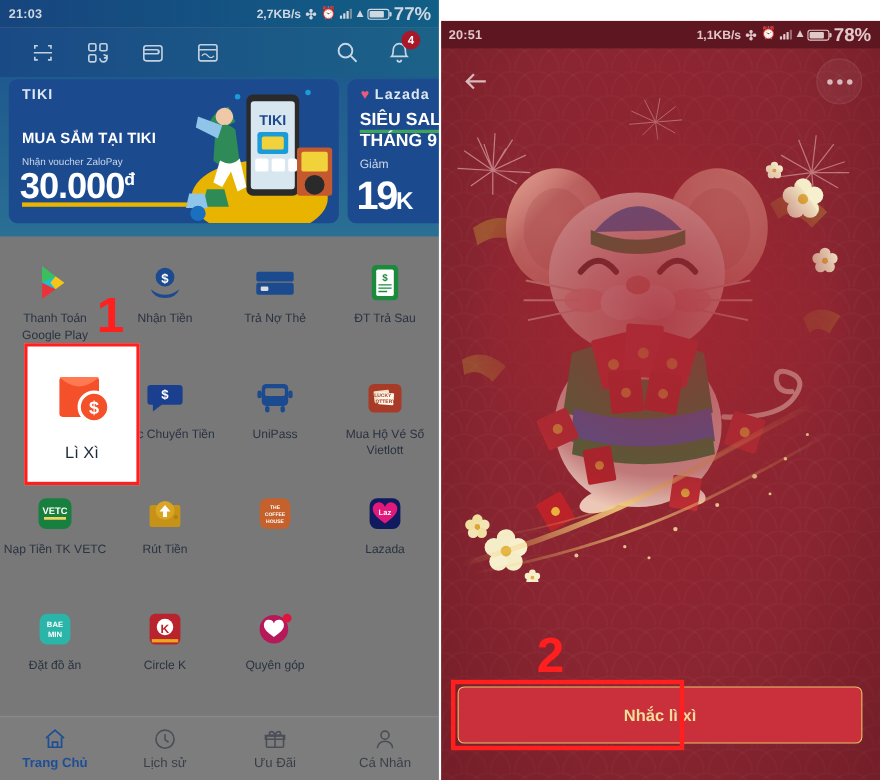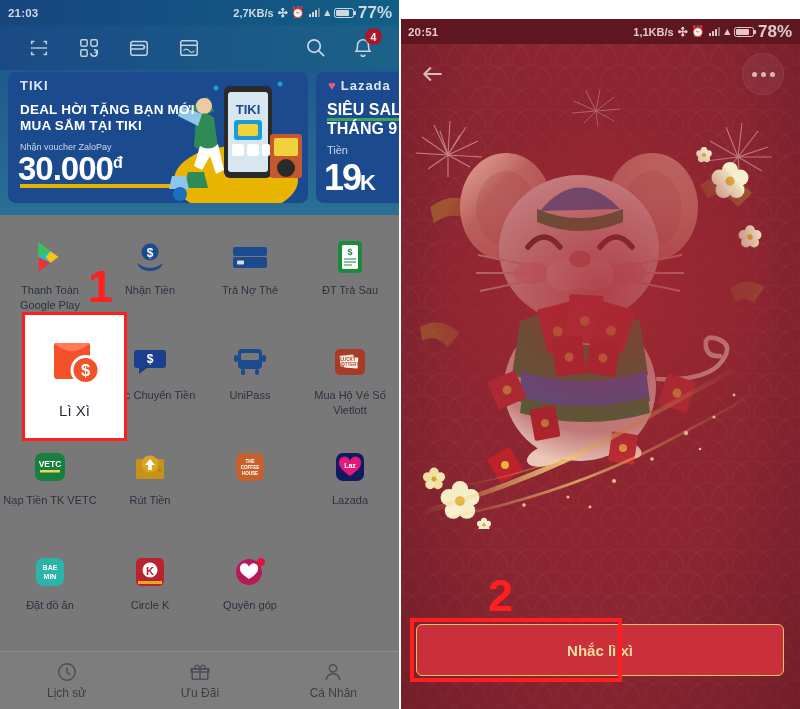--- a/index.html
+++ b/index.html
@@ -295,39 +295,39 @@
           <circle cx="128" cy="96" r="9" fill="#2a2a2a"></circle>
           <path d="M30 100 l16 0 4 16 -24 0z" fill="#2e8b57"></path>
           <path d="M14 104 l14 0 3 13 -20 0z" fill="#8ec5e8"></path>
           <circle cx="22" cy="122" r="7" fill="#1b6fbf"></circle>
           <circle cx="58" cy="16" r="2.5" fill="#1b9cd8"></circle>
           <circle cx="122" cy="12" r="2.5" fill="#1b9cd8"></circle>
           <circle cx="40" cy="110" r="2" fill="#2e8b57"></circle>
         </svg>
         <div class="bn-brand">TIKI</div>
         <div class="bn-h1">
-          <span>DEAL HỜI TẶNG BẠN MỚI</span><br>
+          <br>
           <span>MUA SẮM TẠI TIKI</span>
         </div>
         <div class="bn-sub">Nhận voucher ZaloPay</div>
         <div class="bn-big">
           <span>30.000</span><sup>đ</sup>
         </div>
         <div class="bn-ul"></div>
       </div>
 
       <div class="banner b2">
         <div class="bn-brand">
           <span class="bn-heart">♥</span><span>Lazada</span>
         </div>
         <div class="bn2-h">
           <span class="g">SIÊU SALE</span><br>
           <span>THÁNG 9</span>
         </div>
-        <div class="bn2-sub">Tiền</div>
+        <div class="bn2-sub">Giảm</div>
         <div class="bn2-big">
           <span>19</span><small>K</small>
         </div>
 
       </div>
     </div>
 
     <div class="grid-wrap">
 
       <div class="row">
@@ -511,20 +511,28 @@
           <path d="M4 6 q12 11 24 0" fill="#ff7a52"></path>
           <circle cx="25" cy="24" r="9" fill="#f4502a" stroke="#fff" stroke-width="2"></circle>
           <text x="25" y="28" font-size="11" font-weight="bold" fill="#fff" text-anchor="middle" font-family="Liberation Sans">$</text>
         </svg>
       </span>
       <span class="lbl">Lì Xì</span>
     </div>
     <div class="marker m1">1</div>
 
     <div class="bottomnav">
+      <div class="nav-item active">
+        <svg width="22" height="22" viewBox="0 0 24 24" fill="none" stroke="#1d4e96" stroke-width="1.7">
+          <path d="M3 11 12 3l9 8"></path>
+            <path d="M5.5 10v10h13V10"></path>
+            <path d="M9.5 20v-5h5v5"></path>
+        </svg>
+        <span class="nlbl">Trang Chủ</span>
+      </div>
       <div class="nav-item">
         <svg width="22" height="22" viewBox="0 0 24 24" fill="none" stroke="#4a4f57" stroke-width="1.6">
           <circle cx="12" cy="12" r="9"></circle>
             <path d="M12 7v5.5l3.5 2.5"></path>
         </svg>
         <span class="nlbl">Lịch sử</span>
       </div>
       <div class="nav-item">
         <svg width="22" height="22" viewBox="0 0 24 24" fill="none" stroke="#4a4f57" stroke-width="1.6">
           <rect x="3.5" y="8.5" width="17" height="11.5" rx="1"></rect>

